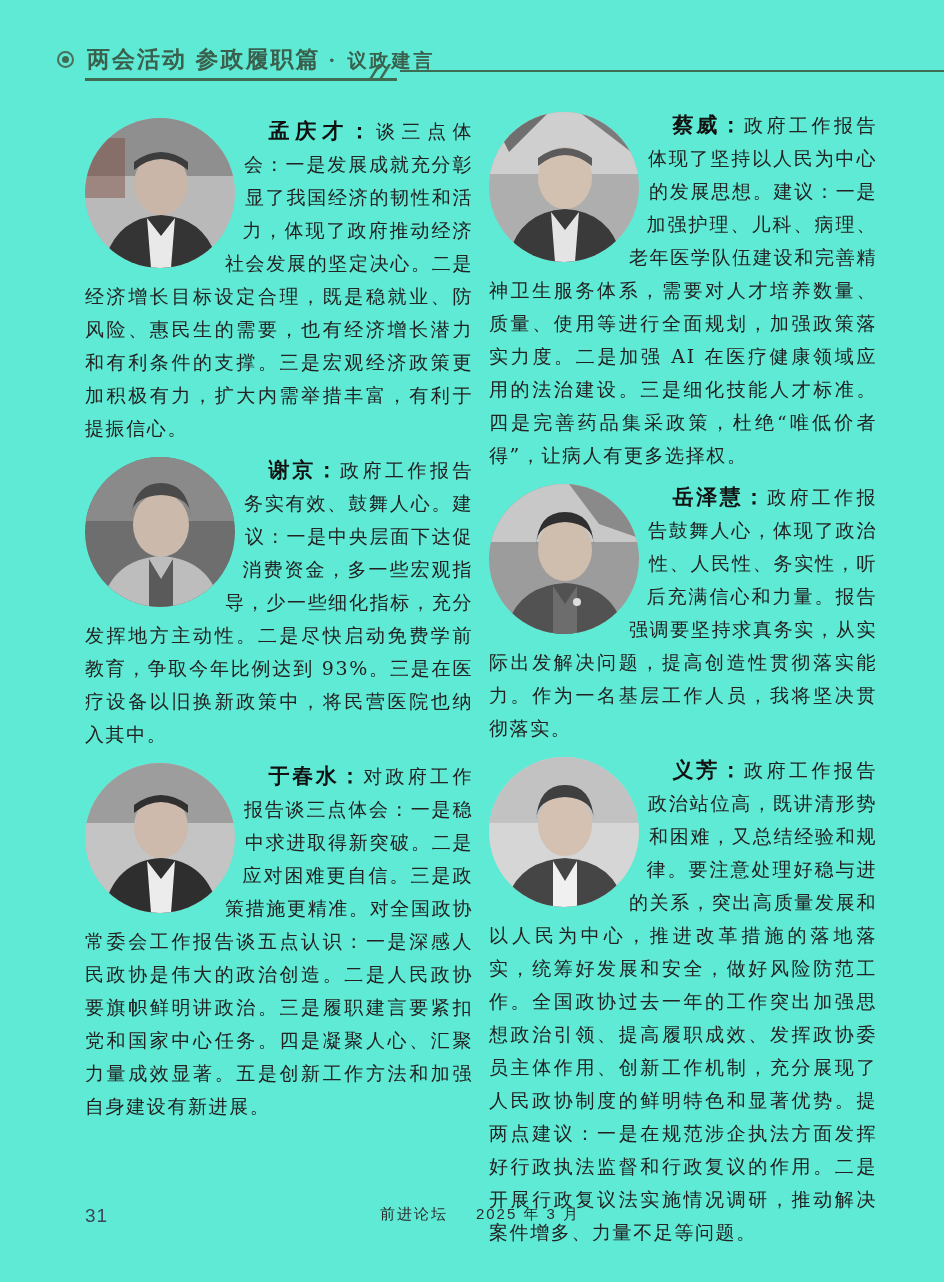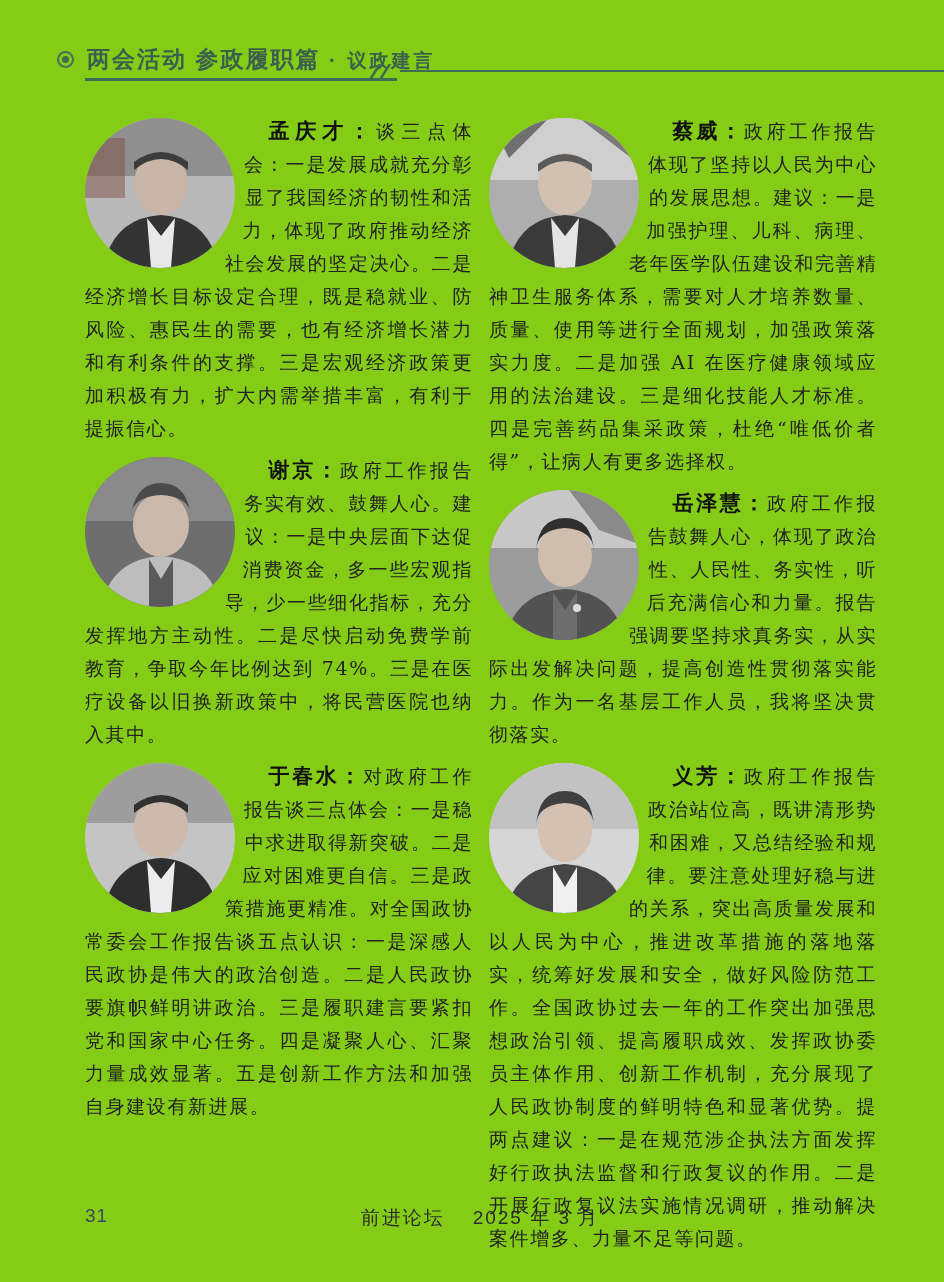--- a/index.html
+++ b/index.html
@@ -4,21 +4,21 @@
 <style>
   html, body { margin: 0; padding: 0; }
   body {
     width: 944px; height: 1282px;
     background: #ffffff;
     font-family: "DejaVu Serif", "Liberation Serif", serif;
     color: #1f1f1f;
     position: relative;
     overflow: hidden;
   }
-  .page { position: absolute; inset: 0; background: #84cc16; }
+  .page { position: absolute; inset: 0; background: #5eead4; }
 
   
   .header { position: absolute; left: 57px; top: 44px; right: 0; height: 42px; }
   .bullseye {
     position: absolute; left: 0; top: 7px;
     width: 13px; height: 13px; border-radius: 50%;
     border: 2.5px solid #4a6f5d;
     display: flex; align-items: center; justify-content: center;
   }
   .bullseye::after {
@@ -75,21 +75,21 @@
   
   .footer-pageno {
     position: absolute; left: 85px; top: 1205px;
     font-family: "Liberation Sans", sans-serif;
     font-size: 19px; color: #3a4a5a; letter-spacing: 1px;
   }
   .footer-center {
     position: absolute; left: 0; right: 0; top: 1205px;
     text-align: center;
     font-family: "Liberation Sans", sans-serif;
-    font-size: 19px; color: #2b2b2b; letter-spacing: 2px; margin-left: 16px;
+    font-size: 15px; color: #2b2b2b; letter-spacing: 2px; margin-left: 16px;
   }
   .footer-center .journal { margin-right: 28px; }
 </style>
 </head>
 <body>
 
 <div class="page">
 
   <div class="header">
     <div class="bullseye"></div>
@@ -124,42 +124,42 @@
       <div class="portrait">
         <svg viewBox="0 0 150 150">
           <rect width="150" height="150" fill="#6e6e6e"></rect>
           <rect width="150" height="64" fill="#8a8a8a"></rect>
           <ellipse cx="76" cy="68" rx="28" ry="32" fill="#cbb9ab"></ellipse>
           <path d="M46 60 Q50 26 76 26 Q102 26 106 60 Q106 40 76 38 Q46 40 46 60 Z" fill="#4a4a4a"></path>
           <path d="M16 150 Q26 102 76 99 Q126 102 136 150 Z" fill="#bdbdbd"></path>
           <path d="M64 102 L76 122 L88 102 L88 150 L64 150 Z" fill="#5a5a5a"></path>
         </svg>
       </div>
-      <p class="para"><span class="speaker">谢京：</span><span>政府工作报告务实有效、鼓舞人心。建议：一是中央层面下达促消费资金，多一些宏观指导，少一些细化指标，充分发挥地方主动性。二是尽快启动免费学前教育，争取今年比例达到 74%。三是在医疗设备以旧换新政策中，将民营医院也纳入其中。</span></p>
+      <p class="para"><span class="speaker">谢京：</span><span>政府工作报告务实有效、鼓舞人心。建议：一是中央层面下达促消费资金，多一些宏观指导，少一些细化指标，充分发挥地方主动性。二是尽快启动免费学前教育，争取今年比例达到 93%。三是在医疗设备以旧换新政策中，将民营医院也纳入其中。</span></p>
     </div>
 
     <div class="section">
       <div class="portrait">
         <svg viewBox="0 0 150 150">
           <rect width="150" height="150" fill="#c4c4c4"></rect>
           <rect width="150" height="60" fill="#9d9d9d"></rect>
           <ellipse cx="76" cy="64" rx="27" ry="31" fill="#cdbaac"></ellipse>
           <path d="M49 50 Q76 28 103 50 L103 42 Q76 22 49 42 Z" fill="#303030"></path>
           <path d="M18 150 Q28 98 76 95 Q124 98 134 150 Z" fill="#2e2e2e"></path>
           <path d="M62 98 L76 116 L90 98 L86 150 L66 150 Z" fill="#ececec"></path>
         </svg>
       </div>
       <p class="para"><span class="speaker">于春水：</span><span>对政府工作报告谈三点体会：一是稳中求进取得新突破。二是应对困难更自信。三是政策措施更精准。对全国政协常委会工作报告谈五点认识：一是深感人民政协是伟大的政治创造。二是人民政协要旗帜鲜明讲政治。三是履职建言要紧扣党和国家中心任务。四是凝聚人心、汇聚力量成效显著。五是创新工作方法和加强自身建设有新进展。</span></p>
     </div>
 
   </div>
 
   <div class="col col-right">
 
-    <div class="section" style="margin-top:8px;">
+    <div class="section" style="margin-top:2px;">
       <div class="portrait">
         <svg viewBox="0 0 150 150">
           <rect width="150" height="150" fill="#aeaeae"></rect>
           <rect width="150" height="62" fill="#cfcfcf"></rect>
           <path d="M0 0 L60 0 L20 40 Z" fill="#6f6f6f"></path>
           <path d="M90 0 L150 0 L150 46 Z" fill="#7b7b7b"></path>
           <ellipse cx="76" cy="66" rx="27" ry="31" fill="#d2c0b1"></ellipse>
           <path d="M49 54 Q76 32 103 54 L103 46 Q76 26 49 46 Z" fill="#5b5b5b"></path>
           <path d="M18 150 Q28 100 76 97 Q124 100 134 150 Z" fill="#3a3a3a"></path>
           <path d="M62 100 L76 118 L90 100 L86 150 L66 150 Z" fill="#e4e4e4"></path>

